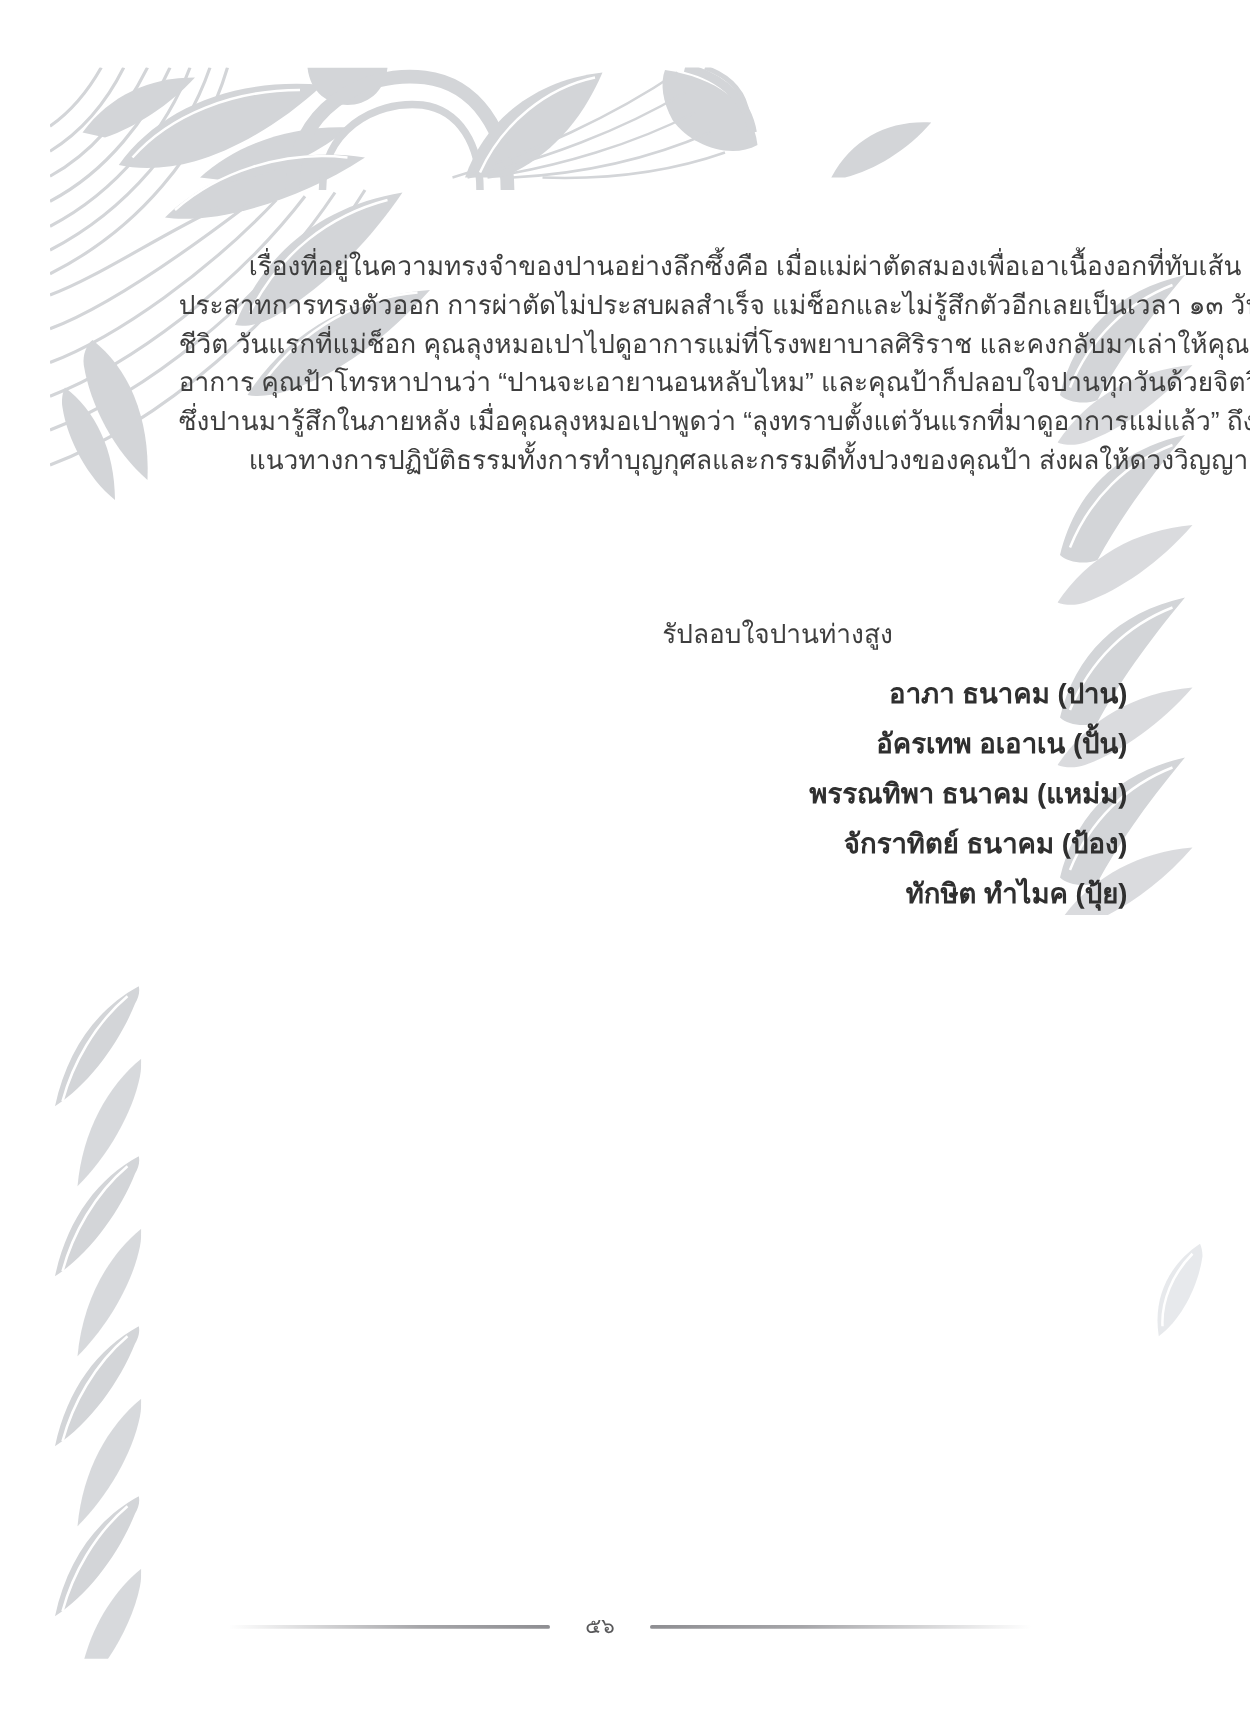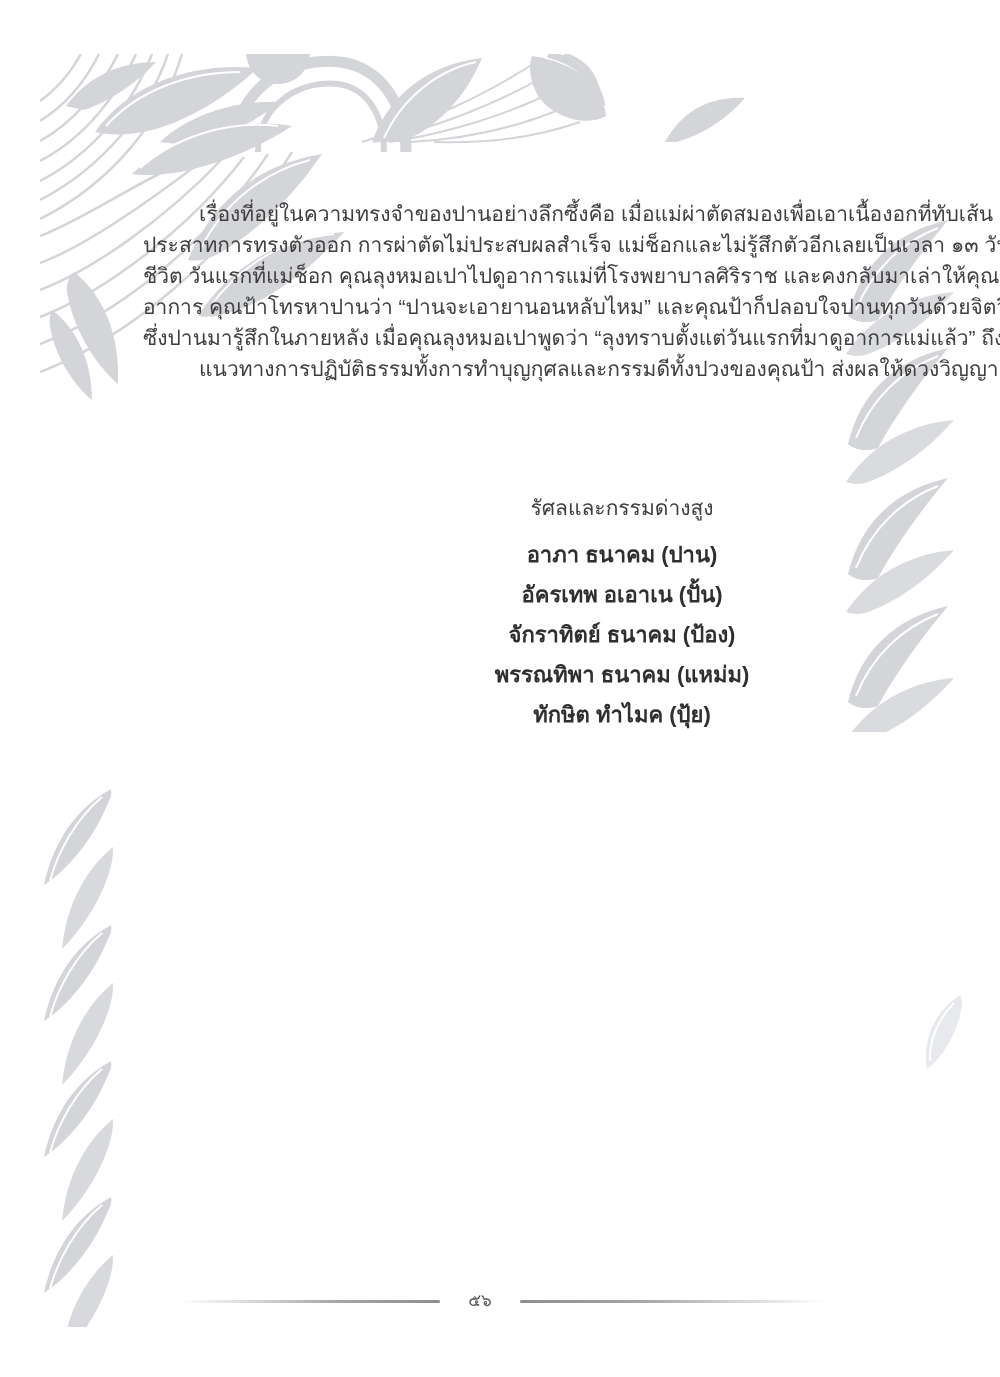--- a/index.html
+++ b/index.html
@@ -14,21 +14,21 @@
     color:#3e3e3e;font-size:21px;line-height:31px;
   }
   .body-text .line{white-space:nowrap;}
   .body-text .line.indent{padding-left:56px;}
   
   .signature{
     position:absolute;left:342px;top:481px;width:560px;
     text-align:center;color:#333;
   }
   .salutation{font-size:21px;line-height:30px;margin-bottom:12px;color:#3e3e3e;}
-  .sig-name{font-size:22px;font-weight:bold;line-height:40px;color:#2f2f2f;}
+  .sig-name{font-size:22px;font-weight:bold;line-height:40px;color:#2f2f2f;text-align:right;}
   
   .footer{
     position:absolute;left:183px;top:1278px;width:642px;height:22px;
     display:flex;align-items:center;
   }
   .rule{height:3px;flex:none;border-radius:2px;}
   .rule-left{width:257px;background:linear-gradient(to right,rgba(150,150,154,0),rgba(150,150,154,.85) 60%,#8e8e92);}
   .rule-right{width:305px;background:linear-gradient(to left,rgba(150,150,154,0),rgba(150,150,154,.85) 60%,#8e8e92);}
   .page-number{flex:1;text-align:center;font-size:17px;line-height:22px;color:#58585a;}
   .orn path{vector-effect:none;}
@@ -134,25 +134,25 @@
       <div class="line">ชีวิต วันแรกที่แม่ช็อก คุณลุงหมอเปาไปดูอาการแม่ที่โรงพยาบาลศิริราช และคงกลับมาเล่าให้คุณป้าทราบ</div>
       <div class="line">อาการ คุณป้าโทรหาปานว่า “ปานจะเอายานอนหลับไหม” และคุณป้าก็ปลอบใจปานทุกวันด้วยจิตวิทยา</div>
       <div class="line">ซึ่งปานมารู้สึกในภายหลัง เมื่อคุณลุงหมอเปาพูดว่า “ลุงทราบตั้งแต่วันแรกที่มาดูอาการแม่แล้ว” ถึงได้เข้าใจ</div>
     </div>
     <div>
       <div class="line indent">แนวทางการปฏิบัติธรรมทั้งการทำบุญกุศลและกรรมดีทั้งปวงของคุณป้า  ส่งผลให้ดวงวิญญาณ</div>
     </div>
   </main>
 
   <div class="signature">
-    <div class="salutation">รัศลและกรรมด่างสูง</div>
+    <div class="salutation">รัปลอบใจปานท่างสูง</div>
     <div class="sig-name">อาภา ธนาคม (ปาน)</div>
     <div class="sig-name">อัครเทพ อเอาเน (ปั้น)</div>
+    <div class="sig-name">พรรณทิพา ธนาคม (แหม่ม)</div>
     <div class="sig-name">จักราทิตย์ ธนาคม (ป้อง)</div>
-    <div class="sig-name">พรรณทิพา ธนาคม (แหม่ม)</div>
     <div class="sig-name">ทักษิต ทำไมค (ปุ้ย)</div>
   </div>
 
   <footer class="footer">
     <span class="rule rule-left"></span>
     <span class="page-number">๕๖</span>
     <span class="rule rule-right"></span>
   </footer>
 
 </div>

